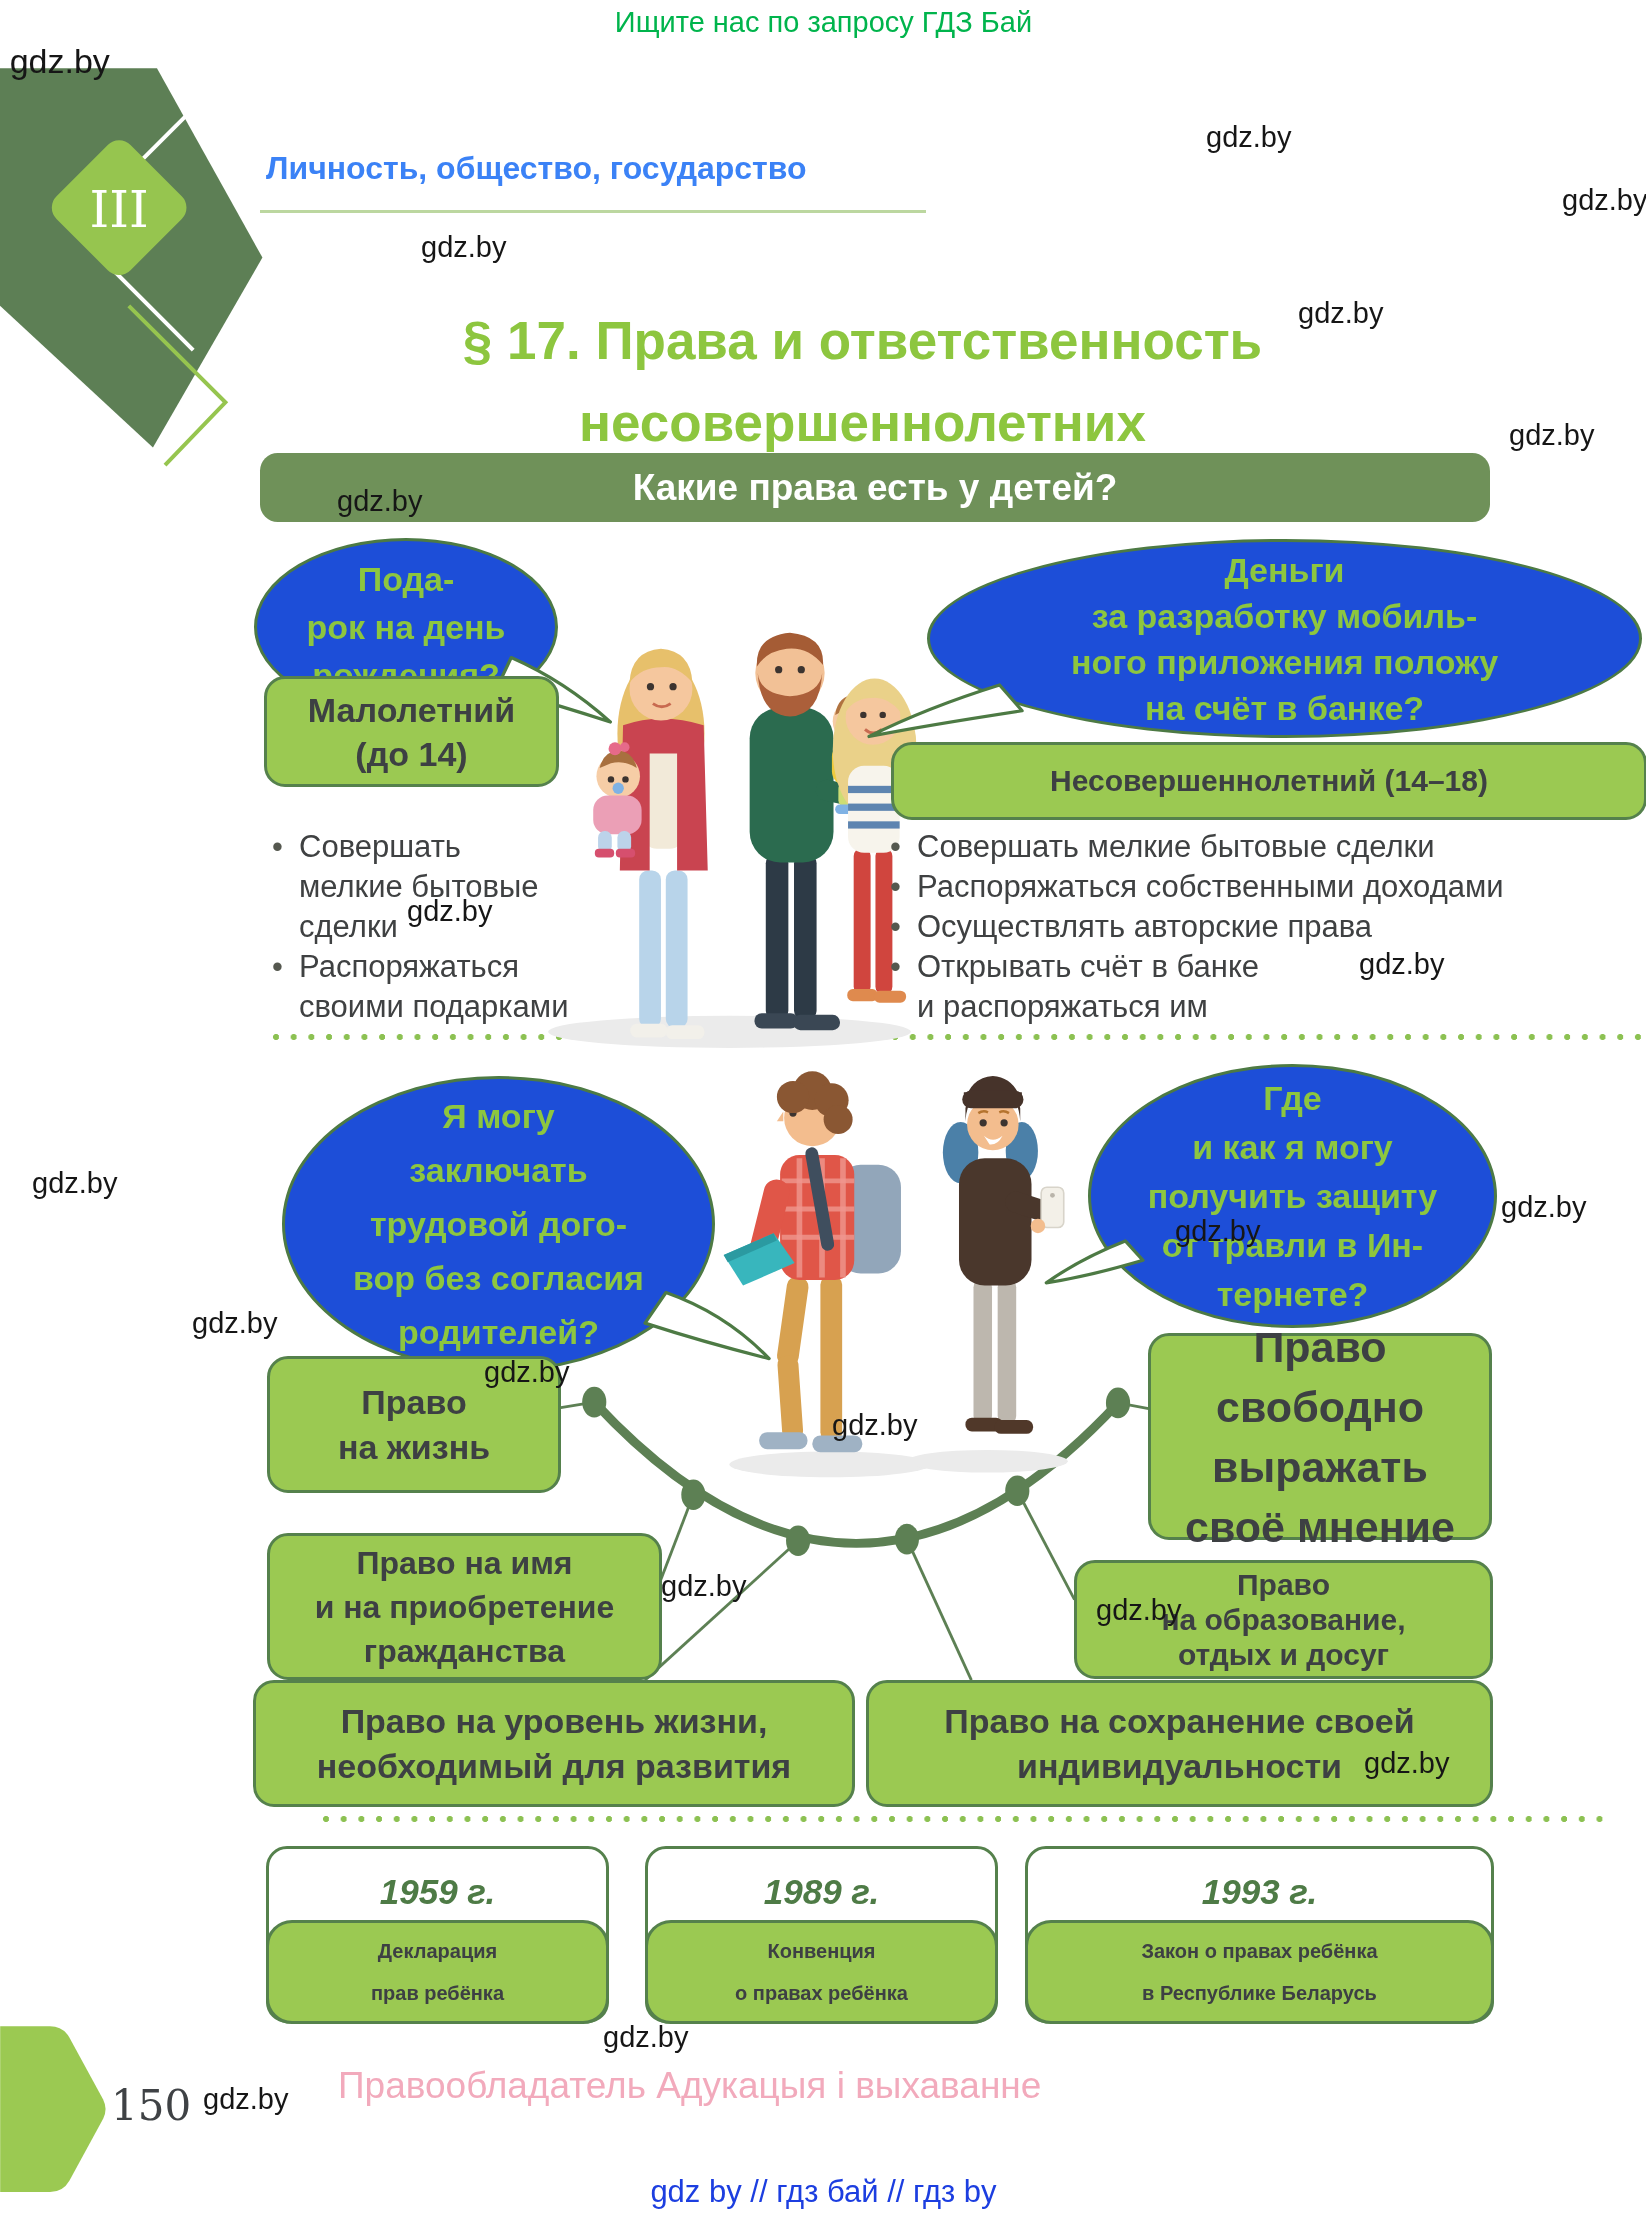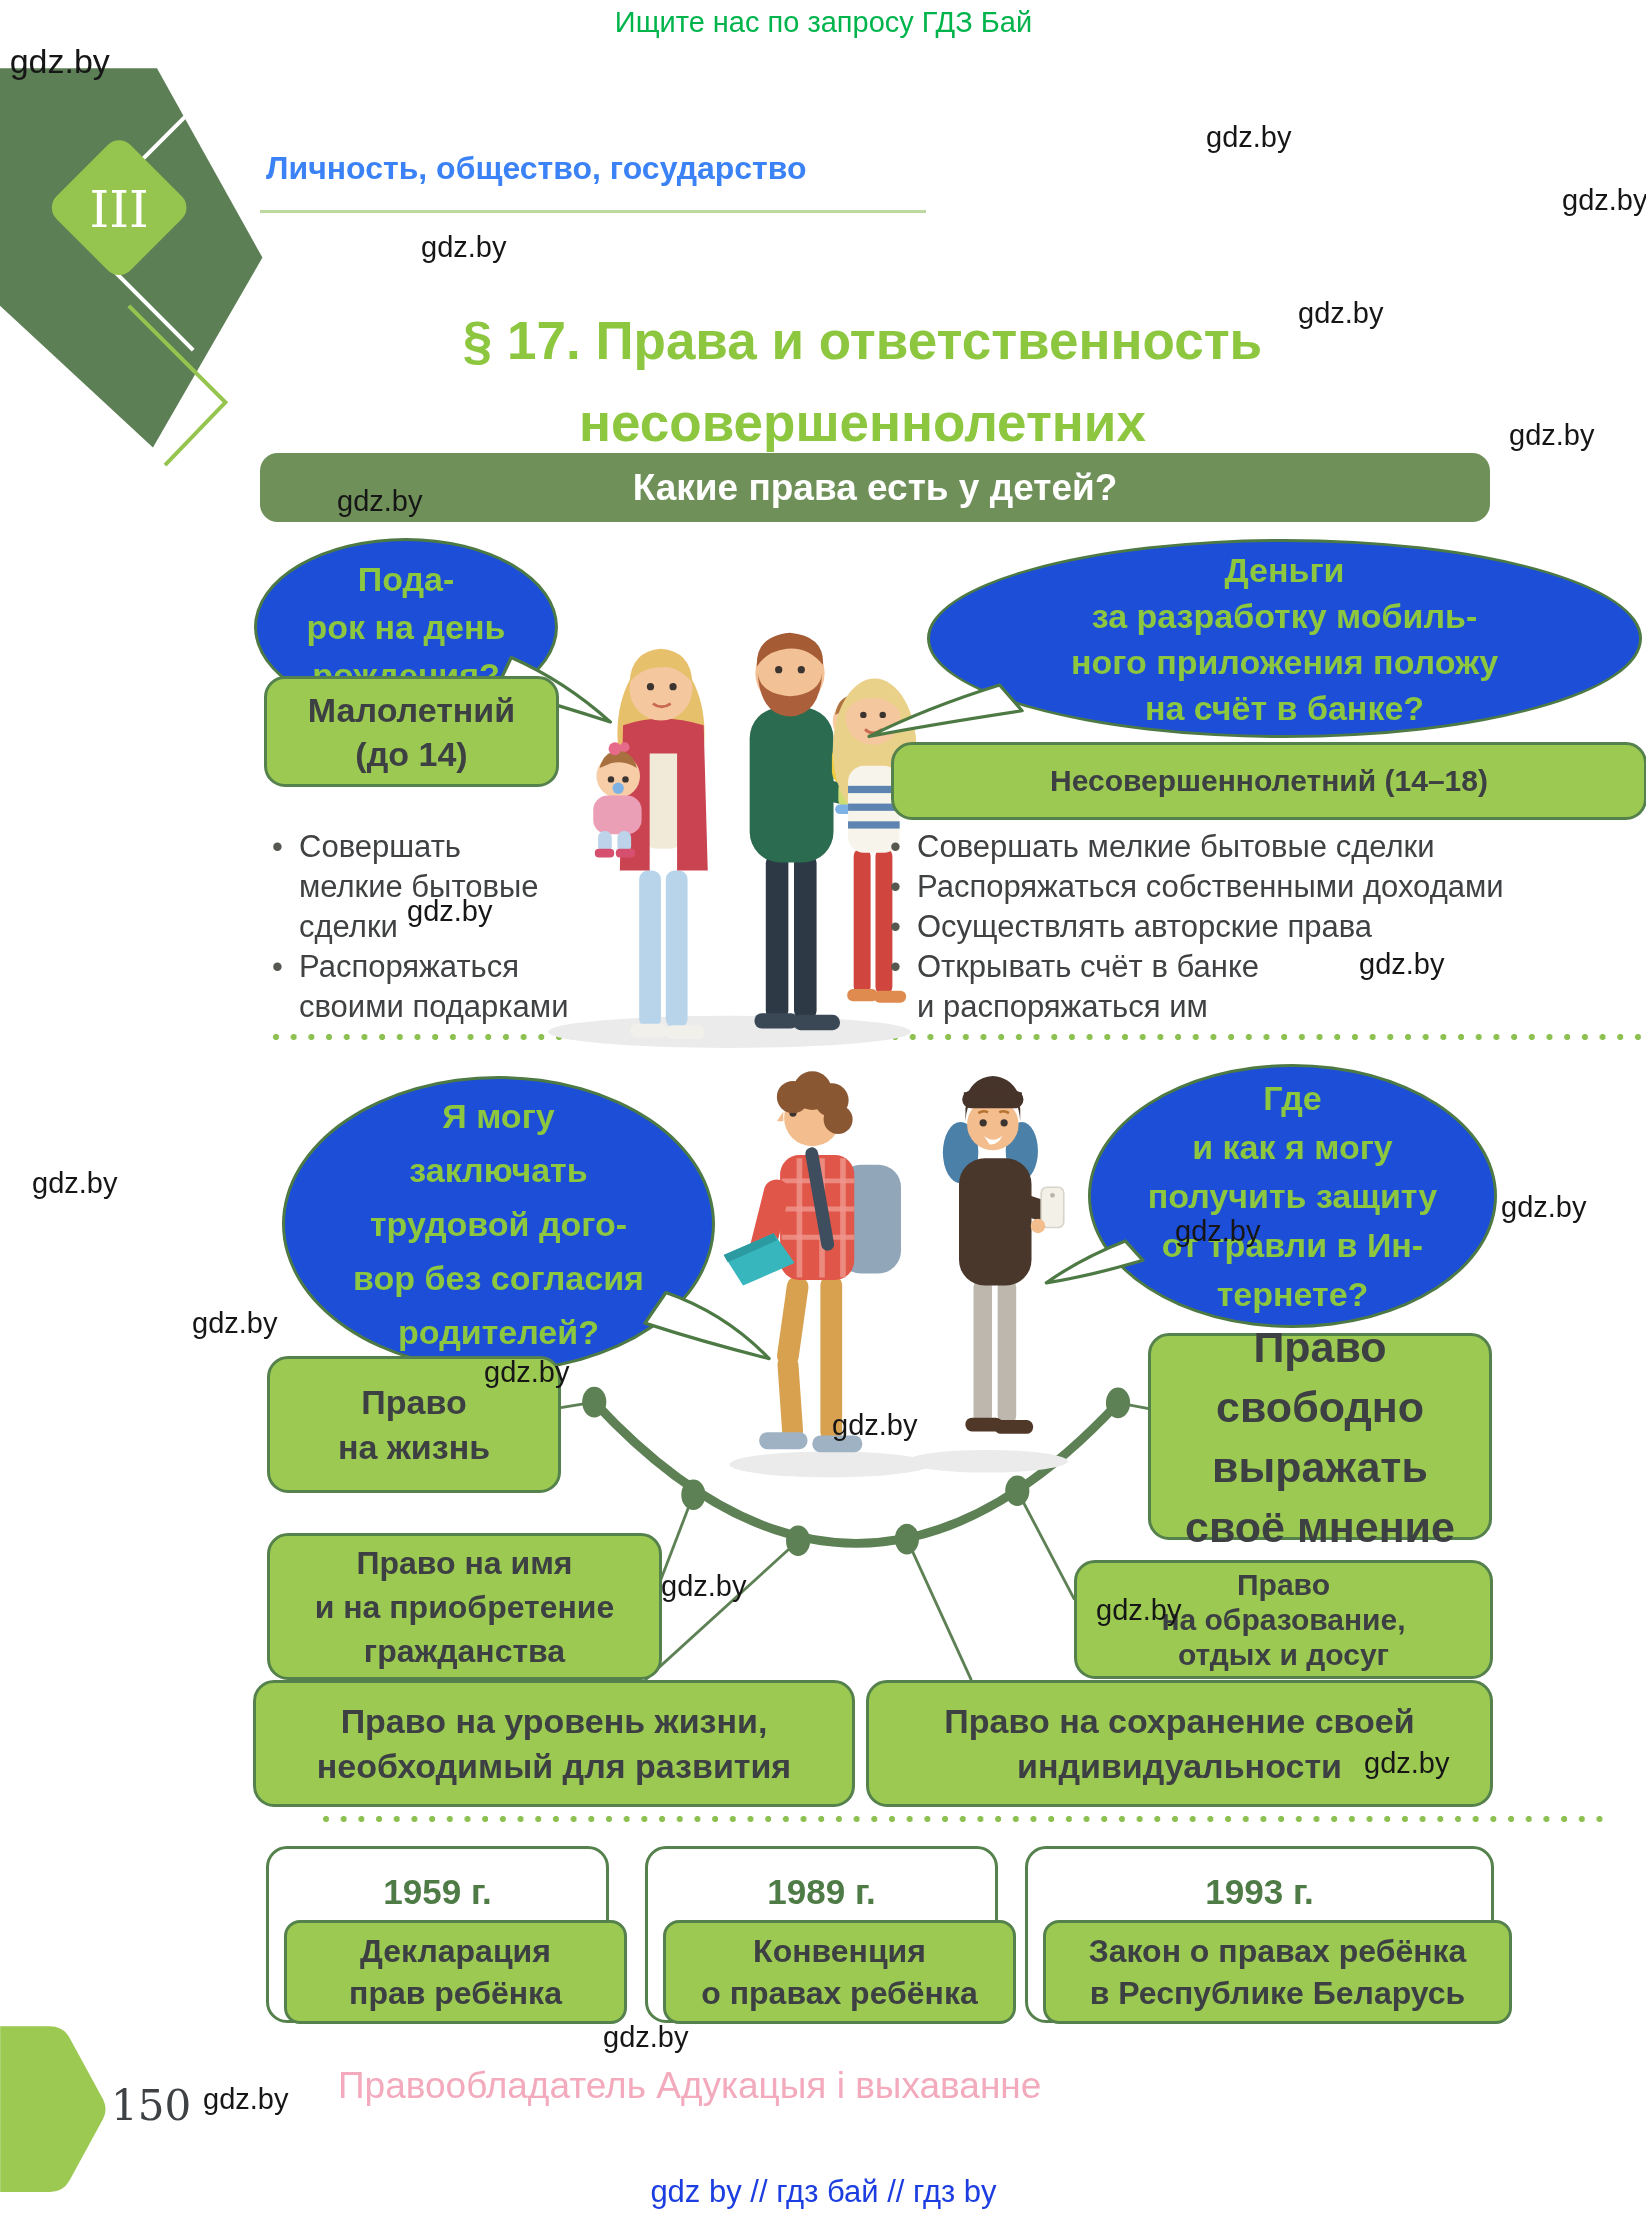--- a/index.html
+++ b/index.html
@@ -22,24 +22,24 @@
         display:flex;align-items:center;justify-content:center;text-align:center;
         color:#3d4043;font-weight:bold;white-space:pre-line;z-index:4;}
   .bullets{position:absolute;z-index:3;color:#3f4142;font-size:31px;line-height:40px;}
   .bullets .li{position:relative;padding-left:27px;white-space:pre-line;}
   .bullets .li::before{content:"\2022";position:absolute;left:0;top:0;color:#55584f;}
   .dots{position:absolute;height:8px;z-index:1;
         background-image:radial-gradient(circle at 4px 4px,#8cc152 2.8px,rgba(0,0,0,0) 3.2px);
         background-size:17.7px 8px;background-repeat:repeat-x;}
   .card-white{position:absolute;background:#fff;border:3.2px solid #55814c;border-radius:21px;z-index:3;}
   .card-year{position:absolute;width:100%;top:22.6px;text-align:center;color:#4e7b46;
-             font-size:35px;font-weight:bold;}
-  .card-green{position:absolute;background:#9bc952;border:3.2px solid #55814c;border-radius:16px;
+             font-size:35px;font-weight:bold;font-style:italic;}
+  .card-green{position:absolute;background:#9bc952;border:3.2px solid #55814c;border-radius:26px;
               display:flex;align-items:center;justify-content:center;text-align:center;
-              color:#3d4043;font-size:32px;line-height:42px;font-weight:bold;white-space:pre-line;z-index:4;margin-left:18px;}
+              color:#3d4043;font-size:20px;line-height:42px;font-weight:bold;white-space:pre-line;z-index:4;}
   .page-number{left:111px;top:2081px;font-family:"DejaVu Serif","Liberation Serif",serif;
                font-size:42px;color:#3f4245;z-index:4;}
   .copyright{left:338px;top:2065px;width:1209px;text-align:left;color:#f2aabc;
              font-size:37px;z-index:4;}
   .footer-links{left:0;right:0;top:2174px;text-align:center;color:#1c3ee0;font-size:31px;z-index:4;}
   svg{display:block;}
 </style>
 </head>
 <body>
 

